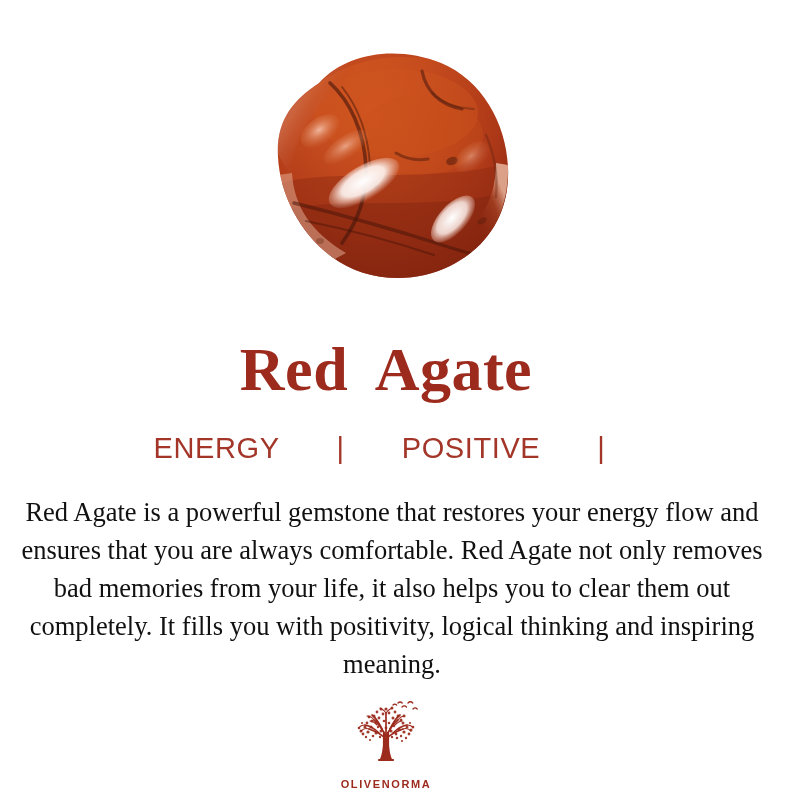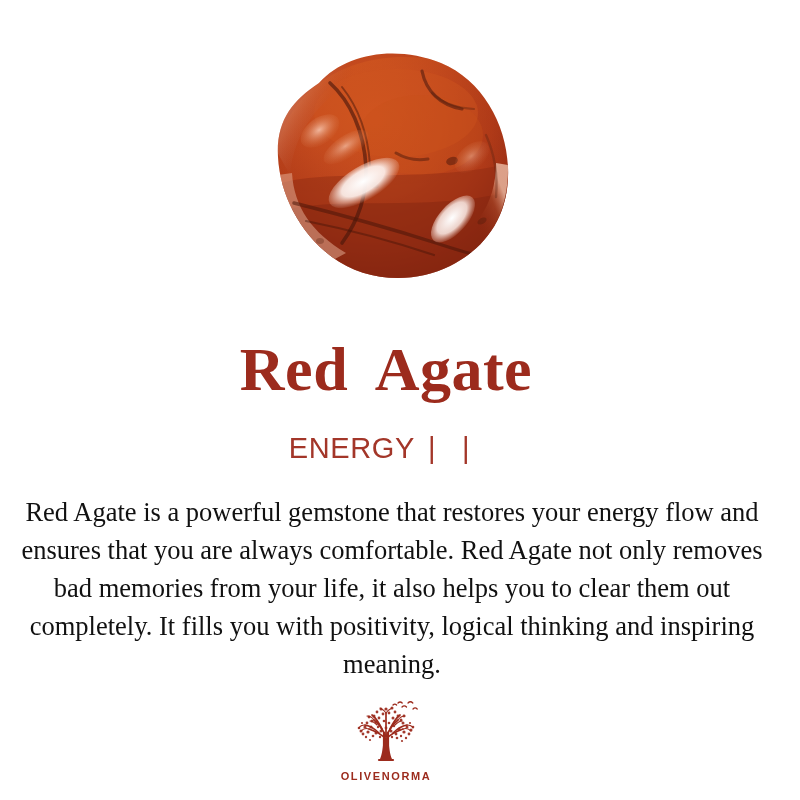--- a/index.html
+++ b/index.html
@@ -57,20 +57,21 @@
     font-weight: 400;
     color: #a33629;
     letter-spacing: 0.6px;
     line-height: 1;
     margin: 34px 0 0 0;
     text-align: center;
     white-space: nowrap;
     display: flex;
     align-items: center;
     justify-content: center;
+    gap: 44px;
   }
   .sub-sep {
     display: inline-block;
     margin: 0 13px;
     color: #a33629;
     font-weight: 300;
   }
 
   
   .body-copy {
@@ -92,21 +93,21 @@
   }
   .logo-mark {
     display: block;
   }
   .logo-word {
     font-family: "Liberation Sans", sans-serif;
     font-size: 11px;
     font-weight: 700;
     letter-spacing: 1.6px;
     color: #9c2b1d;
-    margin-top: 5px;
+    margin-top: 13px;
     text-align: center;
   }
 </style>
 </head>
 <body>
 
 <div class="card">
 
   <div class="stone-wrap">
     <svg class="stone-svg" width="280" height="250" viewBox="0 0 280 250">
@@ -205,20 +206,21 @@
         <ellipse cx="207" cy="184" rx="29" ry="14" fill="url(#hl2)" transform="rotate(-48 207 184)"></ellipse>
       </g>
     </svg>
   </div>
 
   <h1 class="title">Red  Agate</h1>
 
   <div class="subtitle">
     <span>ENERGY</span>
     <span class="sub-sep">|</span>
+    <span>POSITIVE</span>
     <span class="sub-sep">|</span>
   </div>
 
   <p class="body-copy">Red Agate is a powerful gemstone that restores your energy flow and ensures that you are always comfortable. Red Agate not only removes bad memories from your life, it also helps you to clear them out completely. It fills you with positivity, logical thinking and inspiring meaning.</p>
 
   <div class="logo">
     <svg class="logo-mark" width="74" height="66" viewBox="0 0 74 66">
       <g stroke="#9c2b1d" fill="#9c2b1d">
 
         <path d="M35.2,60 L35.2,34 M38.8,60 L38.8,34" stroke-width="2.6" stroke-linecap="round"></path>

